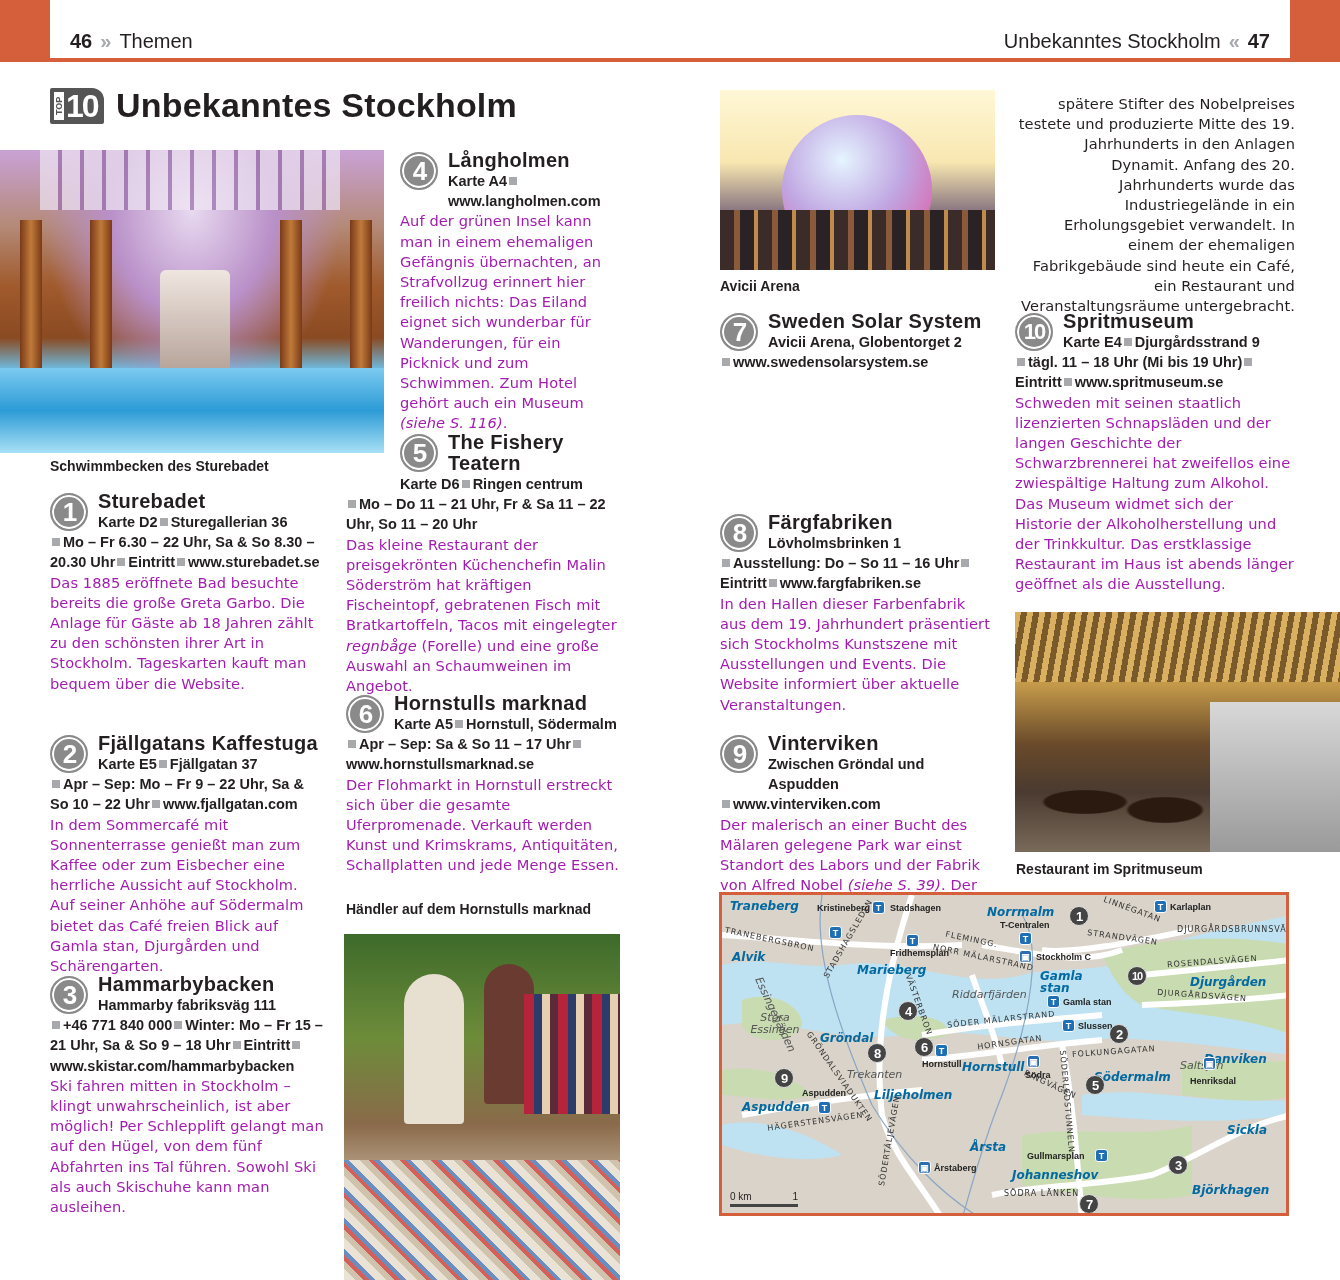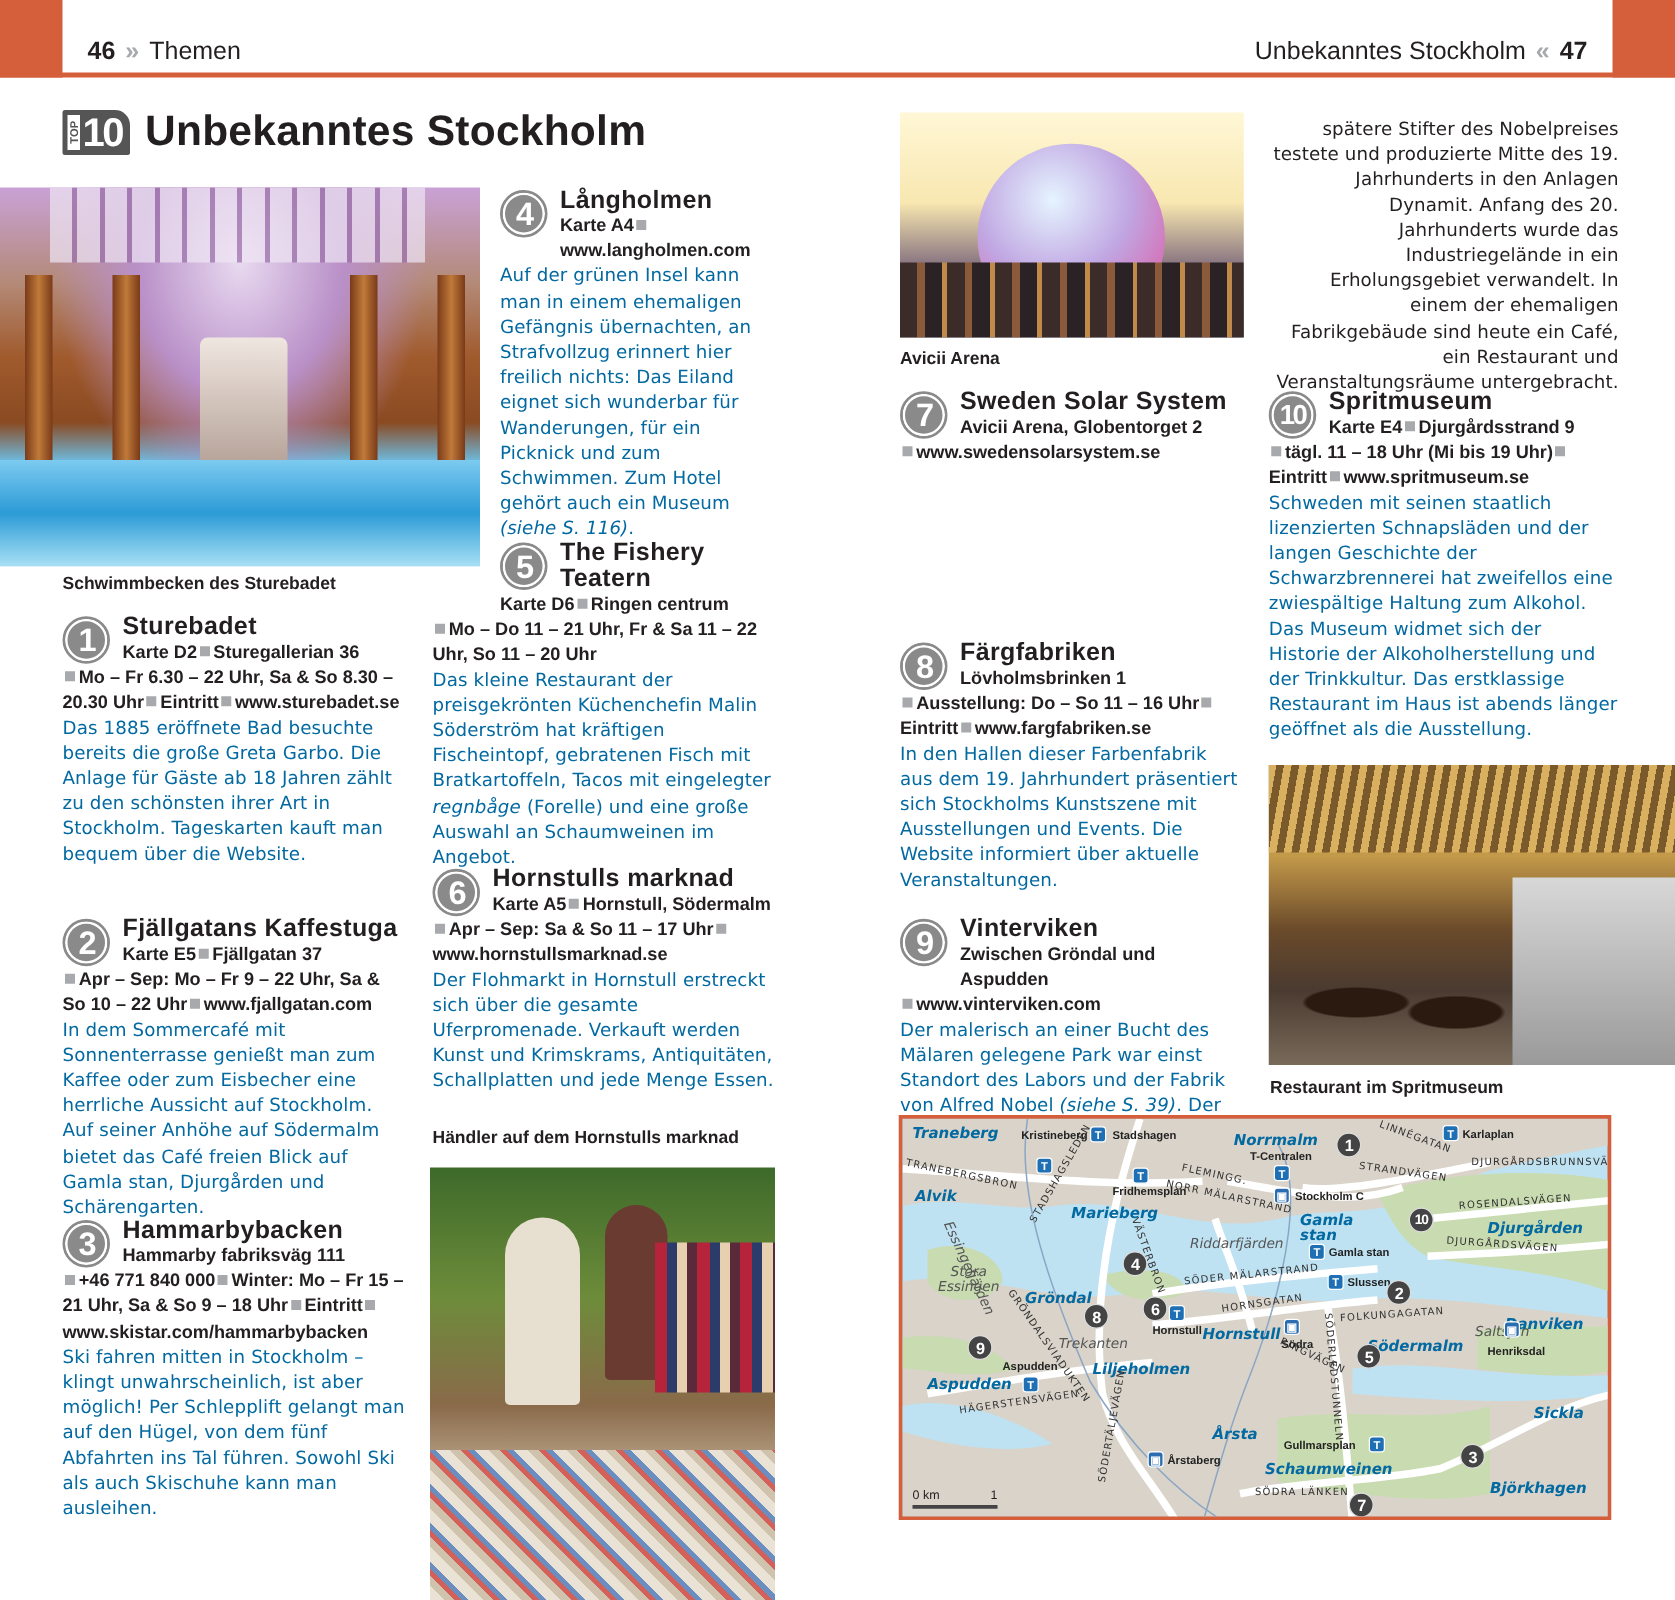--- a/index.html
+++ b/index.html
@@ -67,21 +67,21 @@
   .entry .headrow { position: relative; padding-left: 48px; min-height: 38px; }
   .num {
     position: absolute; left: 0; top: 2px; width: 38px; height: 38px; border-radius: 50%;
     background: #8a8a8a; border: 2px solid #8a8a8a; box-shadow: inset 0 0 0 2px #fff;
     color: #fff; font-family: "Liberation Sans", sans-serif; font-weight: bold; font-size: 26px;
     display: flex; align-items: center; justify-content: center; letter-spacing: -2px;
   }
   .name { font-family: "Liberation Sans", sans-serif; font-weight: bold; font-size: 20px; line-height: 21px; letter-spacing: 0.3px; }
   .info { font-family: "Liberation Sans", sans-serif; font-weight: bold; font-size: 14.5px; line-height: 20.2px; }
   .info .sq { display: inline-block; width: 8px; height: 8px; background: #a7a9ac; margin: 0 3px 1px 2px; }
-  .body { font-family: "DejaVu Sans", sans-serif; font-size: 14.6px; line-height: 20.2px; color: #0369a1; letter-spacing: 0.1px; }
+  .body { font-family: "DejaVu Sans", sans-serif; font-size: 14.6px; line-height: 20.2px; color: #a21caf; letter-spacing: 0.1px; }
   .body i { font-style: italic; }
   .para { position: absolute; font-family: "DejaVu Sans", sans-serif; font-size: 14.6px; line-height: 20.2px; letter-spacing: 0.1px; text-align: right; }
 
   
   .map { position: absolute; left: 719px; top: 892px; width: 570px; height: 324px; border: 3px solid #d45f3a; background: #bfe2f2; overflow: hidden; }
   .map svg { position: absolute; left: 0; top: 0; }
   .mlabel { position: absolute; font-family: "DejaVu Sans", sans-serif; white-space: nowrap; }
   .district { font-style: italic; font-weight: bold; color: #0369a1; font-size: 12px; }
   .water-l { font-style: italic; color: #555; font-size: 11px; }
   .station { font-family: "Liberation Sans", sans-serif; font-weight: bold; font-size: 9px; color: #222; }
@@ -292,21 +292,21 @@
   <div class="mlabel water-l" style="left:28px; top:117px; width:50px; white-space:normal; text-align:center; line-height:12px;">Stora Essingen</div>
   <div class="mlabel district" style="left:98px; top:136px;">Gröndal</div>
   <div class="mlabel district" style="left:240px; top:165px;">Hornstull</div>
   <div class="mlabel district" style="left:372px; top:175px;">Södermalm</div>
   <div class="mlabel district" style="left:482px; top:157px;">Danviken</div>
   <div class="mlabel water-l" style="left:125px; top:173px;">Trekanten</div>
   <div class="mlabel district" style="left:152px; top:193px;">Liljeholmen</div>
   <div class="mlabel district" style="left:20px; top:205px;">Aspudden</div>
   <div class="mlabel district" style="left:505px; top:228px;">Sickla</div>
   <div class="mlabel district" style="left:248px; top:245px;">Årsta</div>
-  <div class="mlabel district" style="left:290px; top:273px;">Schaumweinen</div>
+  <div class="mlabel district" style="left:290px; top:273px;">Johanneshov</div>
   <div class="mlabel district" style="left:470px; top:288px;">Björkhagen</div>
   <div class="mlabel water-l" style="left:230px; top:93px;">Riddarfjärden</div>
   <div class="mlabel water-l" style="left:458px; top:132px;margin-top:32px;">Saltsjön</div>
   <div class="mlabel water-l" style="left:42px; top:80px; transform:rotate(65deg); transform-origin:left top;">Essingefjärden</div>
 
   <div class="mlabel street" style="left:2px; top:40px; transform:rotate(12deg);">TRANEBERGSBRON</div>
   <div class="mlabel street" style="left:100px; top:80px; transform:rotate(-60deg); transform-origin:left top;">STADSHAGSLEDEN</div>
   <div class="mlabel street" style="left:223px; top:40px; transform:rotate(12deg);">FLEMINGG.</div>
   <div class="mlabel street" style="left:210px; top:58px; transform:rotate(12deg);">NORR MÄLARSTRAND</div>
   <div class="mlabel street" style="left:380px; top:10px; transform:rotate(20deg);">LINNÉGATAN</div>

